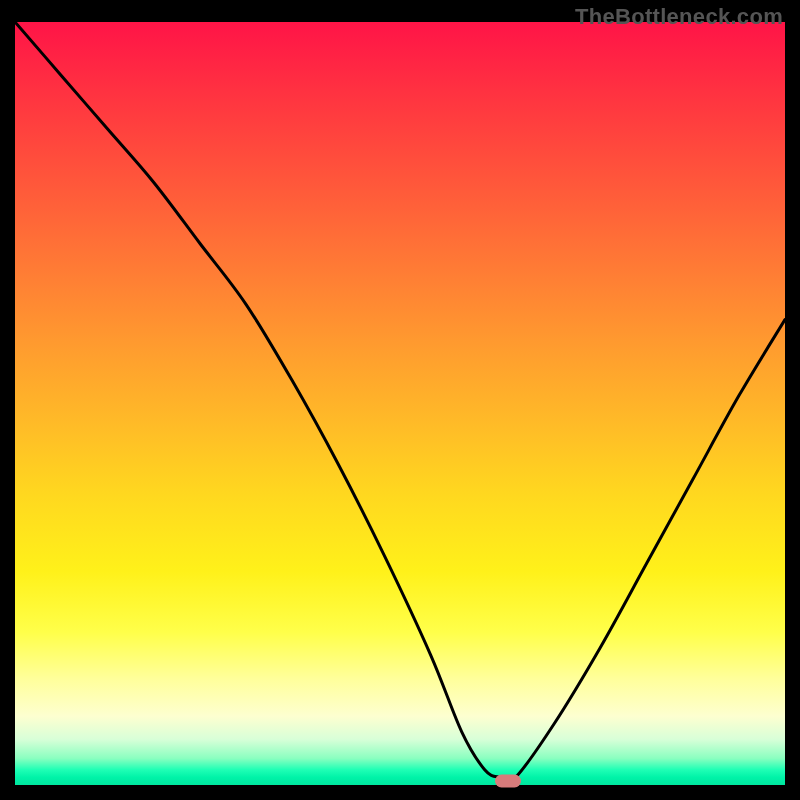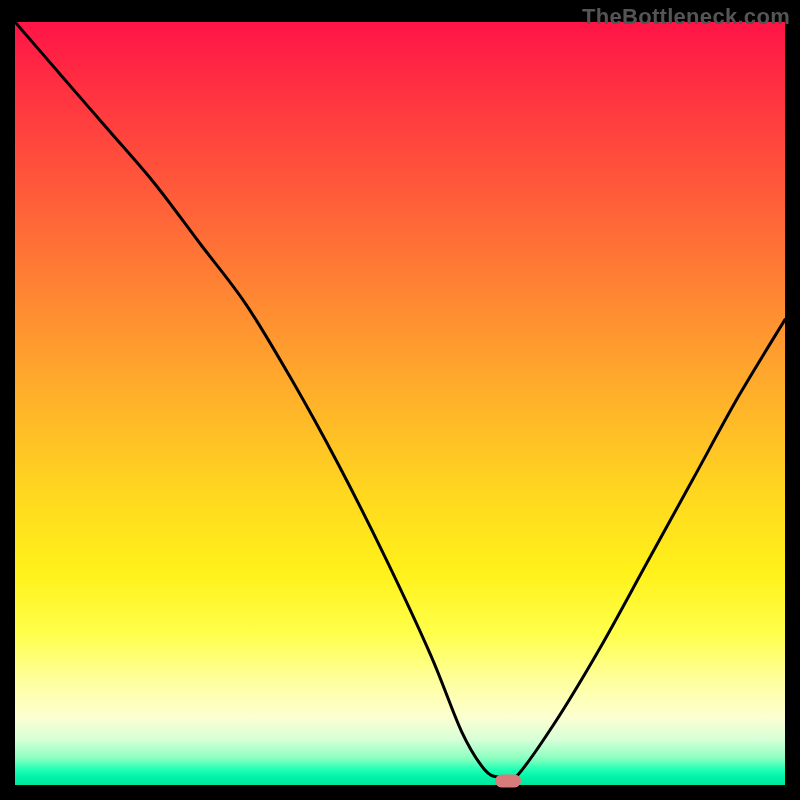--- a/index.html
+++ b/index.html
@@ -13,21 +13,21 @@
   }
   .frame {
     position: relative;
     width: 800px;
     height: 800px;
     background: #000;
   }
   .watermark {
     position: absolute;
     top: 4px;
-    right: 10px;
+    right: 17px;
     color: #555;
     font-size: 22px;
     font-weight: 600;
     letter-spacing: 0.3px;
     z-index: 50;
   }
   .plot-area {
     position: absolute;
     left: 15px;
     top: 22px;

